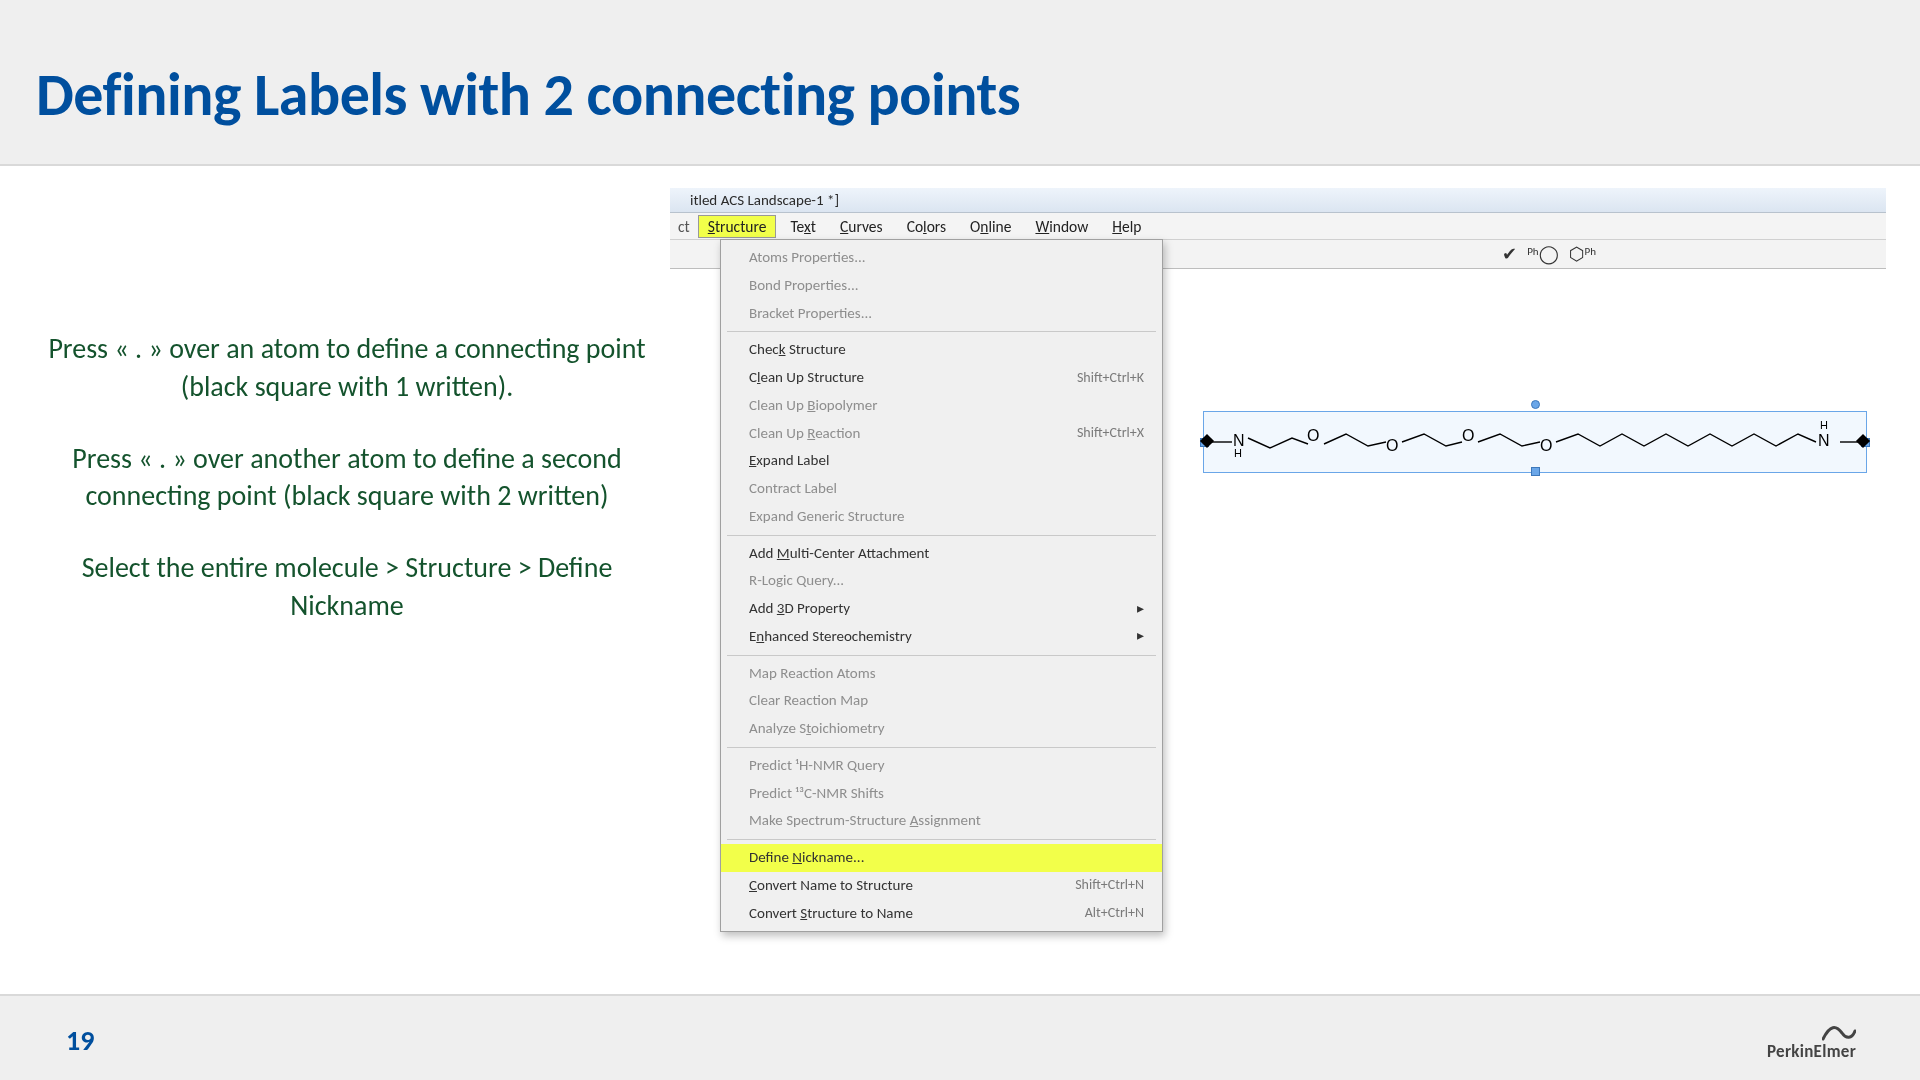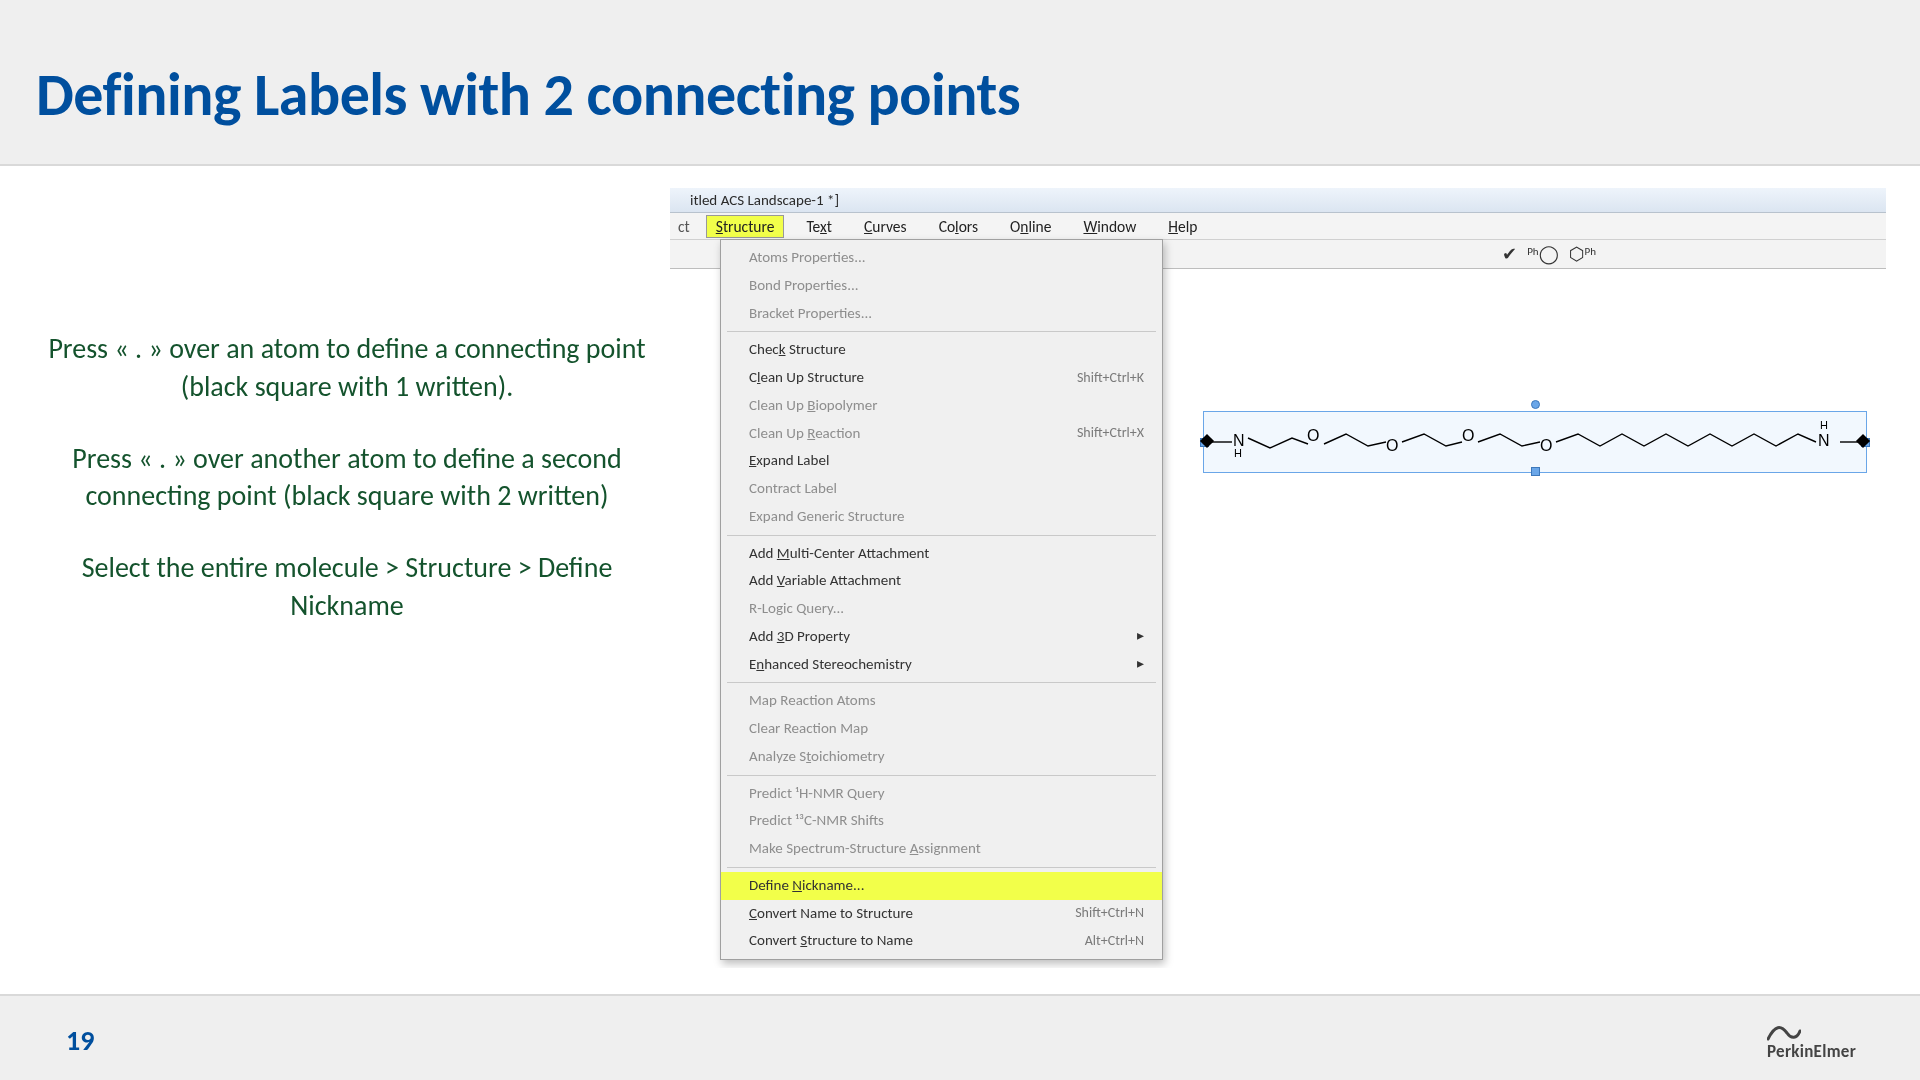--- a/index.html
+++ b/index.html
@@ -56,20 +56,21 @@
     left: 66px;
     bottom: 22px;
     font-size: 28px;
     font-weight: 700;
     color: #004f9e;
   }
   .brand-logo {
     position: absolute;
     right: 64px;
     bottom: 18px;
+    text-align: right;
   }
   .brand-logo .mark {
     line-height: 0.7;
   }
   .brand-logo .name {
     font-size: 17px;
     font-weight: 700;
     color: #444;
     letter-spacing: 0.3px;
   }
@@ -97,21 +98,21 @@
   }
   .menu-bar {
     height: 26px;
     background: #f4f4f4;
     border-bottom: 1px solid #d0d0d0;
     font-size: 15.5px;
     color: #222;
     display: flex;
     align-items: center;
     padding-left: 4px;
-    gap: 12px;
+    gap: 4px;
   }
   .menu-bar .mleft {
     color: #555;
     padding: 0 4px;
   }
   .menu-item {
     padding: 2px 10px;
   }
   .menu-item.open {
     background: #f2ff4a;
@@ -320,23 +321,20 @@
       <div class="mi disabled">
           <span>Contract Label</span>
         </div>
       <div class="mi disabled">
           <span>Expand Generic Structure</span>
         </div>
       <div class="sep"></div>
       <div class="mi">
           <span>Add <span class="ul">M</span>ulti-Center Attachment</span>
         </div>
-      <div class="mi">
-          <span>Add <span class="ul">V</span>ariable Attachment</span>
-        </div>
       <div class="mi disabled">
           <span>R-Logic Query...</span>
         </div>
       <div class="mi">
           <span>Add <span class="ul">3</span>D Property</span>
           <span class="sub">▸</span>
         </div>
       <div class="mi">
           <span>E<span class="ul">n</span>hanced Stereochemistry</span>
           <span class="sub">▸</span>

